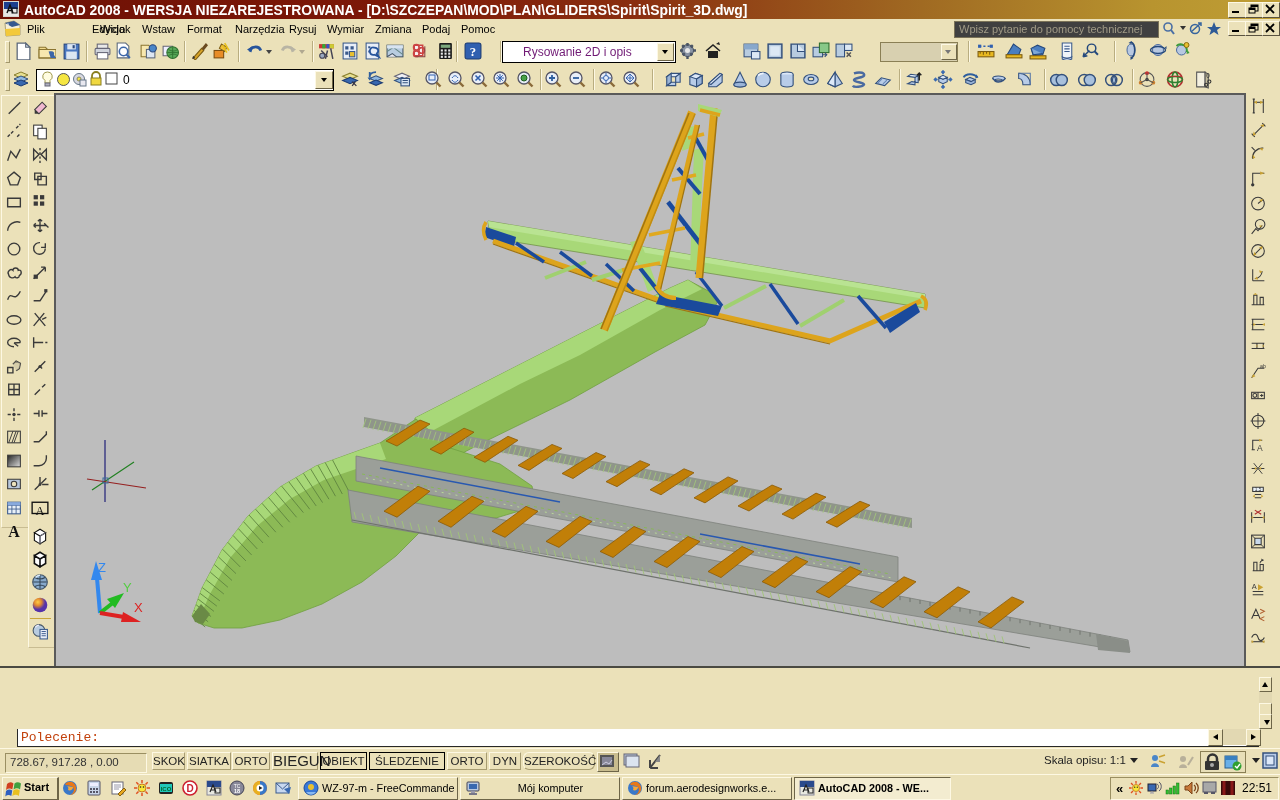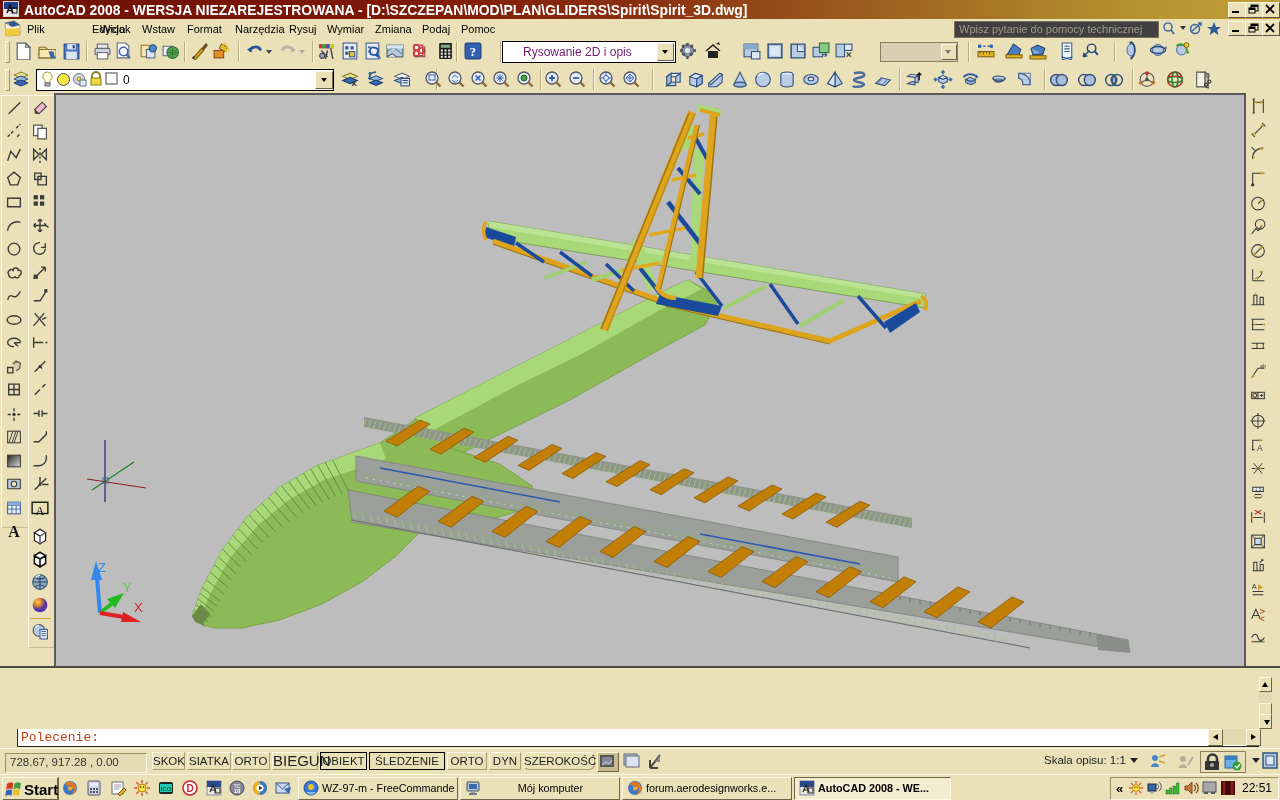--- a/index.html
+++ b/index.html
@@ -1210,21 +1210,21 @@
 <div class="abs" style="left:2px;top:2px;width:54px;height:21px;background:#ebe1b9;border-top:1px solid #fdf8e3;border-left:1px solid #fdf8e3;border-right:2px solid #6d6548;border-bottom:2px solid #6d6548;">
 <svg class="abs" style="left:2px;top:2px" width="17" height="17" viewBox="0 0 17 17">
         <path d="M2 5 c2 -2 5 -2 6 0 c2 -2 5 -2 6 0 l-1 7 c-2 2 -4 2 -5 0 c-2 2 -4 2 -5 0 z" fill="none"></path>
         <g>
           <path d="M2 4 q3 -3 6.5 -0.5 l-1.2 6 q-3 -2 -6.3 0.5 z" fill="#d04020"></path>
           <path d="M9.5 3.5 q3 -2.5 6.5 0 l-1 6 q-3 -2.5 -6.5 0 z" fill="#40a040"></path>
           <path d="M1 11 q3 -2.5 6.3 -0.5 l-1 5.5 q-3 -2 -6 0.5 z" fill="#3060c0"></path>
           <path d="M8.3 10.5 q3 -2.5 6.5 0 l-1 5.5 q-3 -2.5 -6.5 0 z" fill="#e8c020"></path>
         </g>
       </svg>
-<div class="abs" style="left:21px;top:3px;font-size:15px;font-weight:bold;color:#000;">Start</div>
+<div class="abs" style="left:21px;top:3px;font-size:11px;font-weight:bold;color:#000;">Start</div>
     </div>
 <svg class="ic" style="left:62px;top:5px" width="16" height="16" viewBox="0 0 16 16">
       <circle cx="8" cy="8" r="7" fill="#3a78c8"></circle>
       <path d="M3 4 c4 -4 10 -2 11 3 c1 4 -2 8 -6 8 c5 -2 5 -8 1 -9 c-3 -1 -5 0 -6 -2" fill="#e87818"></path>
       <path d="M4 6 c2 0 3 2 2 4 c2 1 5 0 5 -3" fill="#f8a838"></path>
     </svg>
 <svg class="ic" style="left:86px;top:5px" width="16" height="16" viewBox="0 0 16 16">
       <rect x="2" y="1" width="12" height="14" rx="1" fill="#c8d4e8" stroke="#556"></rect>
       <rect x="4" y="3" width="8" height="3" fill="#eef"></rect>
       <g fill="#556">

